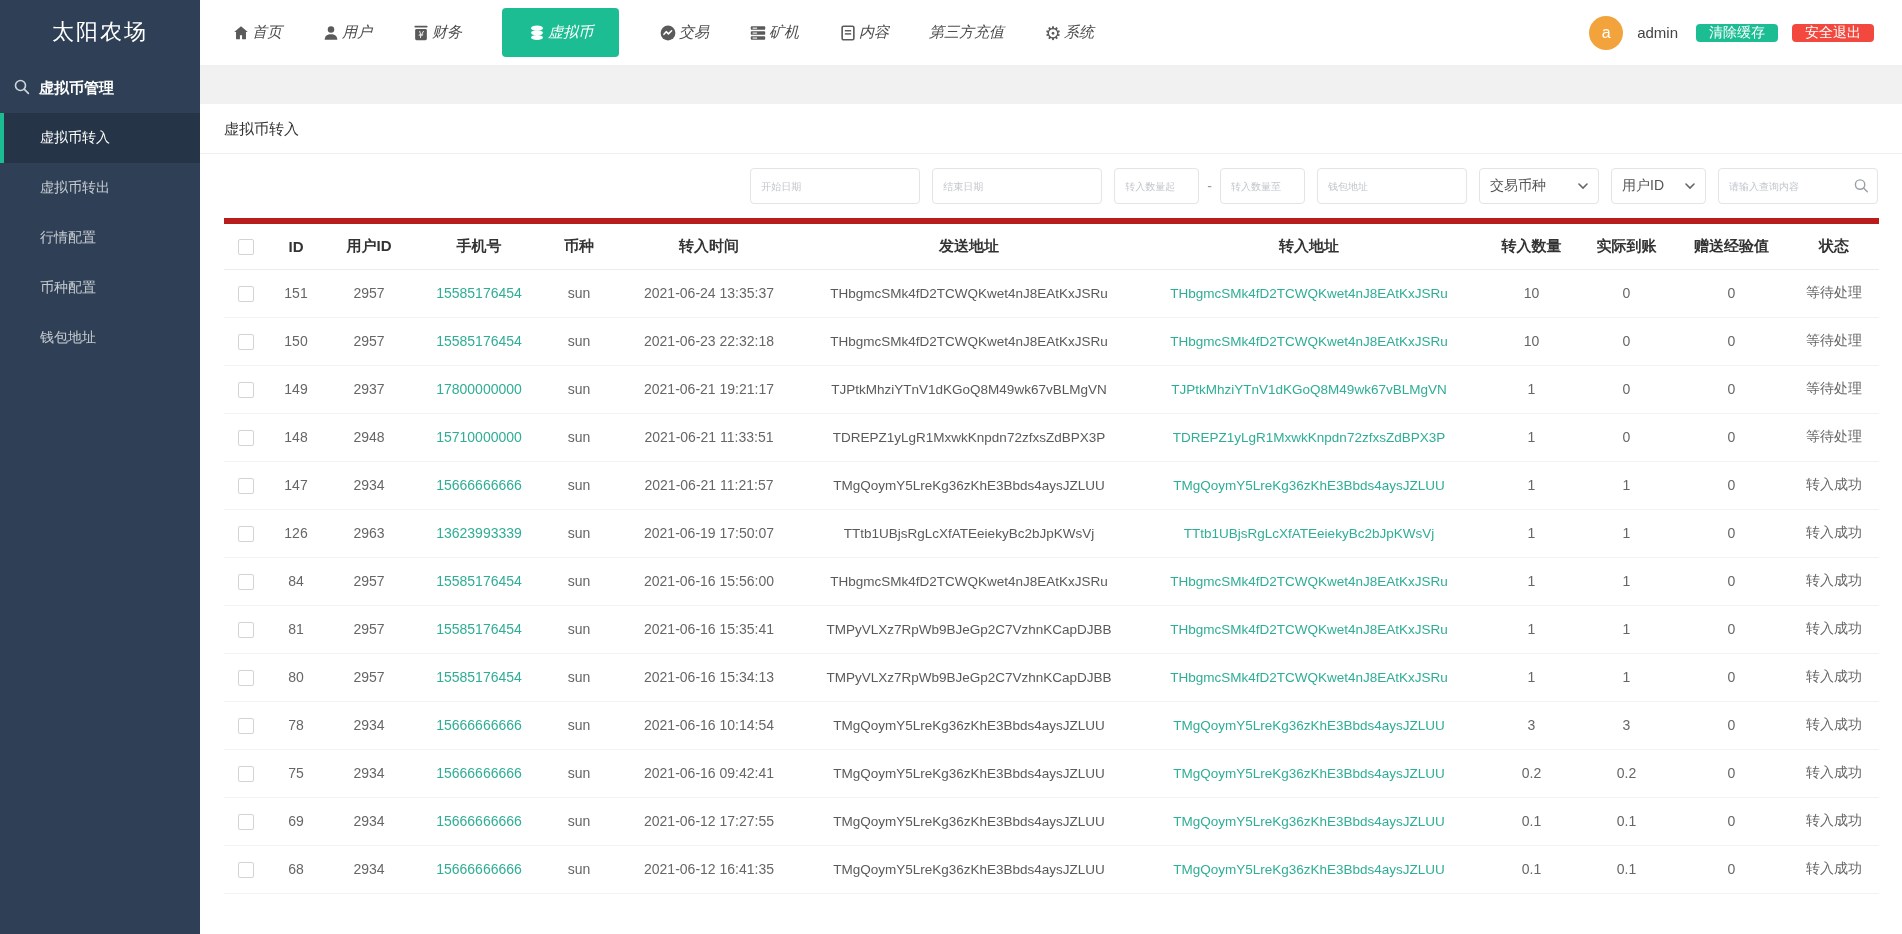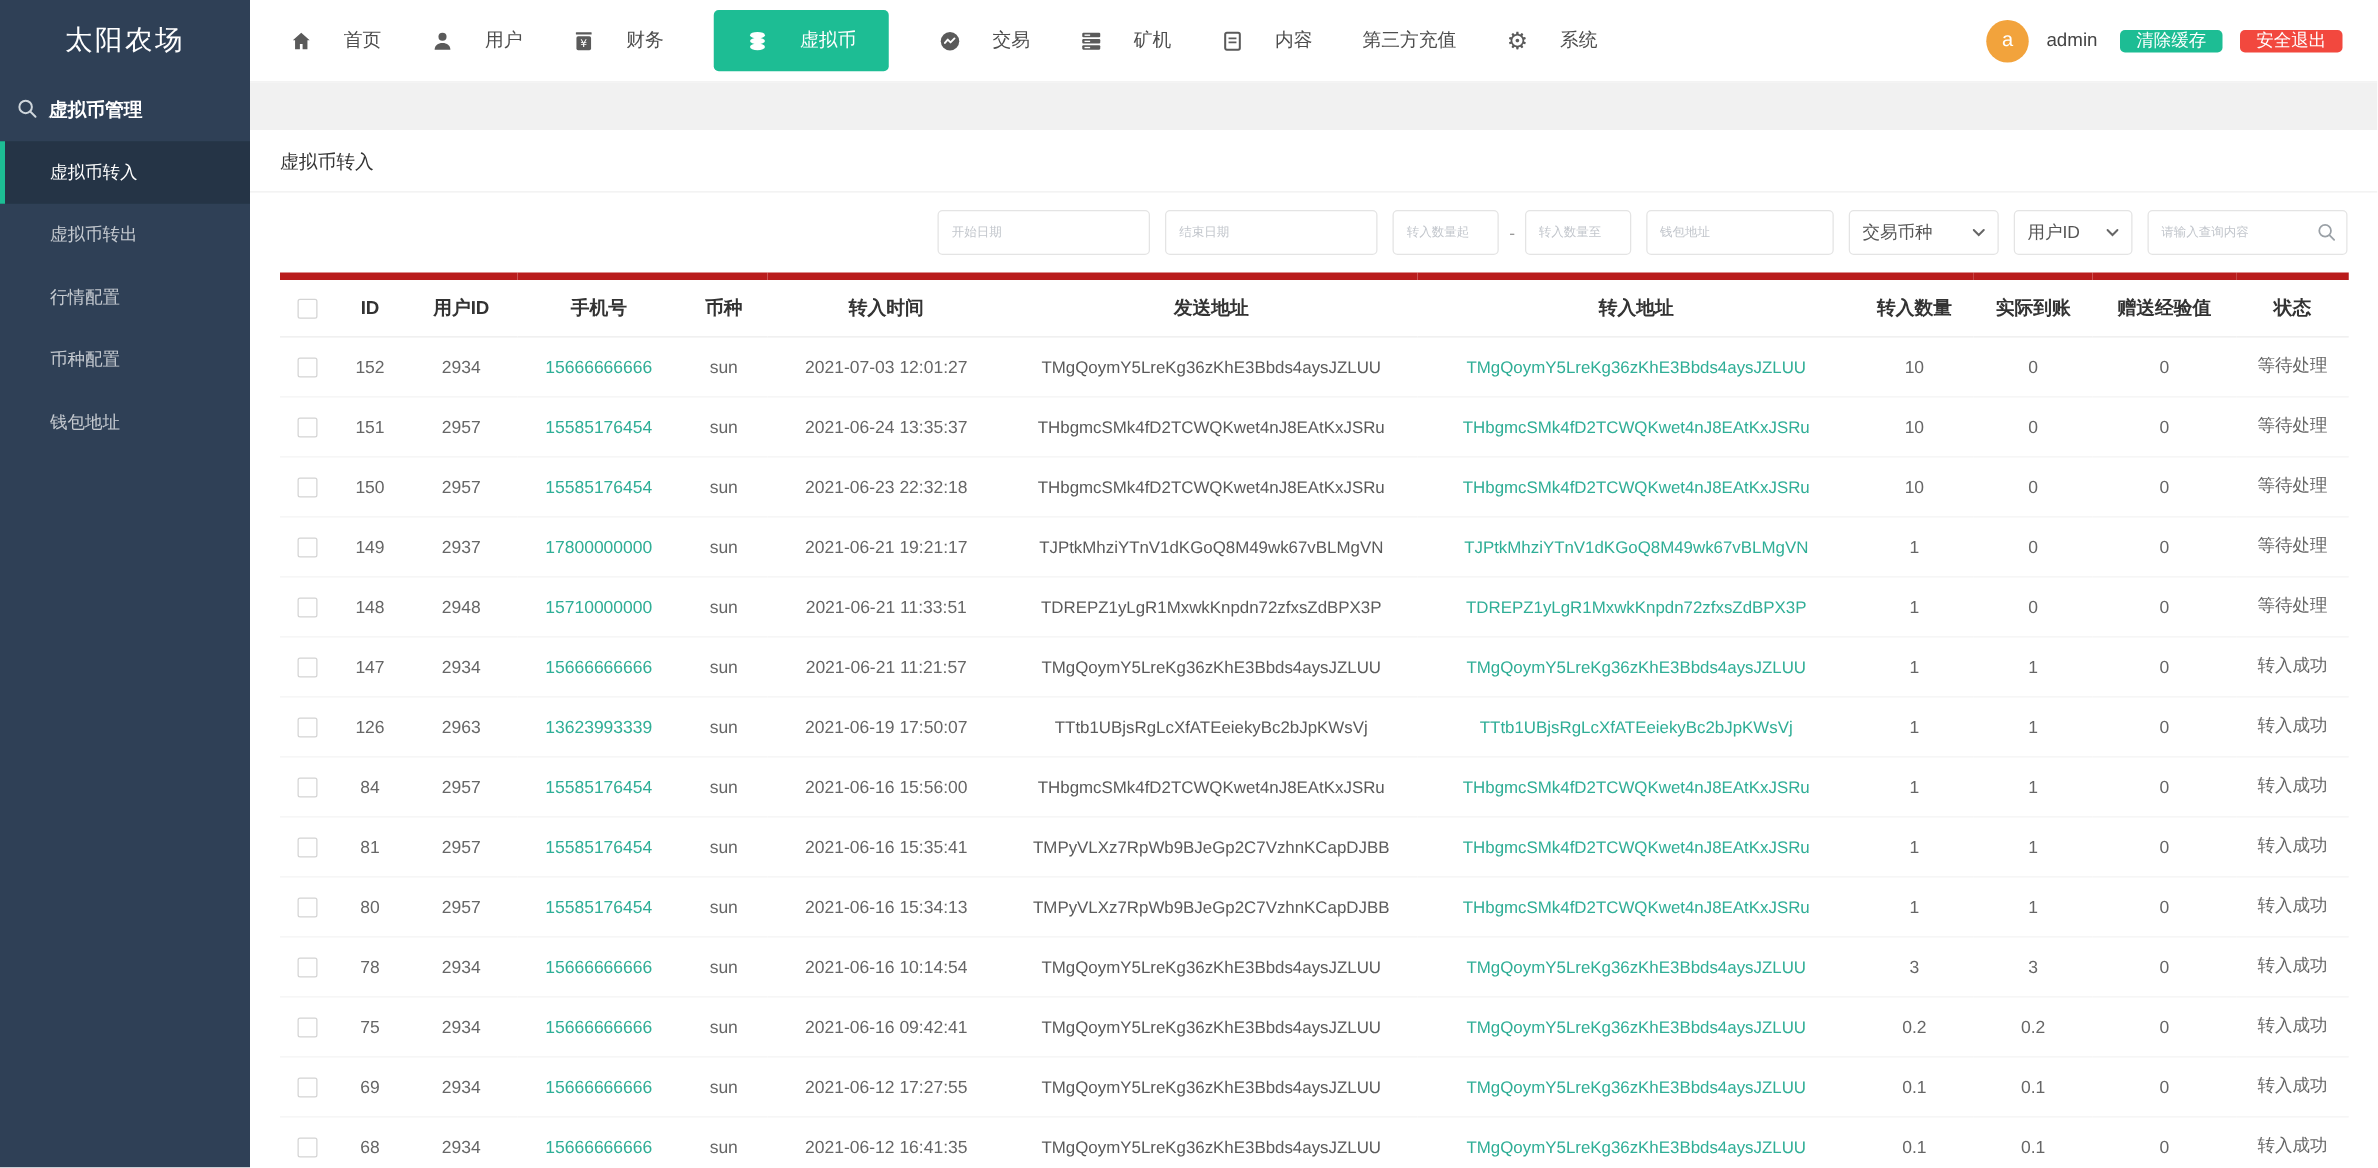--- a/index.html
+++ b/index.html
@@ -26,21 +26,21 @@
   .side-section .icon{display:inline-flex;color:#cfd6dc;}
   .side-item{height:50px;display:flex;align-items:center;padding-left:40px;
     font-size:14px;color:rgba(255,255,255,.72);cursor:pointer;position:relative;}
   .side-item.active{background:var(--sidebar-active);color:#fff;}
   .side-item.active::before{content:"";position:absolute;left:0;top:0;bottom:0;width:4px;background:var(--accent);}
   
   .main{flex:1;display:flex;flex-direction:column;height:100%;min-width:0;}
   .topbar{height:66px;background:#fff;display:flex;align-items:center;
     padding:0 28px 0 32px;border-bottom:1px solid #f0f0f0;}
   .topnav{display:flex;align-items:center;gap:40px;flex:1;}
-  .nav-item{display:flex;align-items:center;gap:25px;font-size:15px;color:#4d4d4d;cursor:pointer;white-space:nowrap;}
+  .nav-item{display:flex;align-items:center;gap:2px;font-size:15px;color:#4d4d4d;cursor:pointer;white-space:nowrap;font-style:italic;}
   .nav-item .icon{display:inline-flex;color:#5a5a5a;width:18px;height:18px;align-items:center;justify-content:center;}
   .nav-item.active{background:var(--accent);color:#fff;padding:15px 26px;border-radius:4px;}
   .nav-item.active .icon{color:#fff;}
   .gear-glyph{font-family:"DejaVu Sans",sans-serif;font-size:19px;line-height:18px;}
   .topbar-right{display:flex;align-items:center;gap:14px;}
   .avatar{width:34px;height:34px;border-radius:50%;background:var(--avatar);
     color:#fff;display:flex;align-items:center;justify-content:center;font-size:16px;}
   .admin-name{font-size:15px;color:#444;margin-right:4px;}
   .btn{border:none;border-radius:4px;color:#fff;font-size:14px;padding:0 13px;cursor:pointer;
     font-family:inherit;white-space:nowrap;}
@@ -261,34 +261,20 @@
               <th>转入地址</th>
               <th>转入数量</th>
               <th>实际到账</th>
               <th>赠送经验值</th>
               <th>状态</th>
             </tr>
           </thead>
         <tbody id="table-body">
             <tr>
               <td><span class="checkbox"></span></td>
-              <td>152</td>
-              <td>2934</td>
-              <td class="link">15666666666</td>
-              <td>sun</td>
-              <td>2021-07-03 12:01:27</td>
-              <td class="addr">TMgQoymY5LreKg36zKhE3Bbds4aysJZLUU</td>
-              <td class="addr link">TMgQoymY5LreKg36zKhE3Bbds4aysJZLUU</td>
-              <td>10</td>
-              <td>0</td>
-              <td>0</td>
-              <td>等待处理</td>
-            </tr>
-            <tr>
-              <td><span class="checkbox"></span></td>
               <td>151</td>
               <td>2957</td>
               <td class="link">15585176454</td>
               <td>sun</td>
               <td>2021-06-24 13:35:37</td>
               <td class="addr">THbgmcSMk4fD2TCWQKwet4nJ8EAtKxJSRu</td>
               <td class="addr link">THbgmcSMk4fD2TCWQKwet4nJ8EAtKxJSRu</td>
               <td>10</td>
               <td>0</td>
               <td>0</td>

